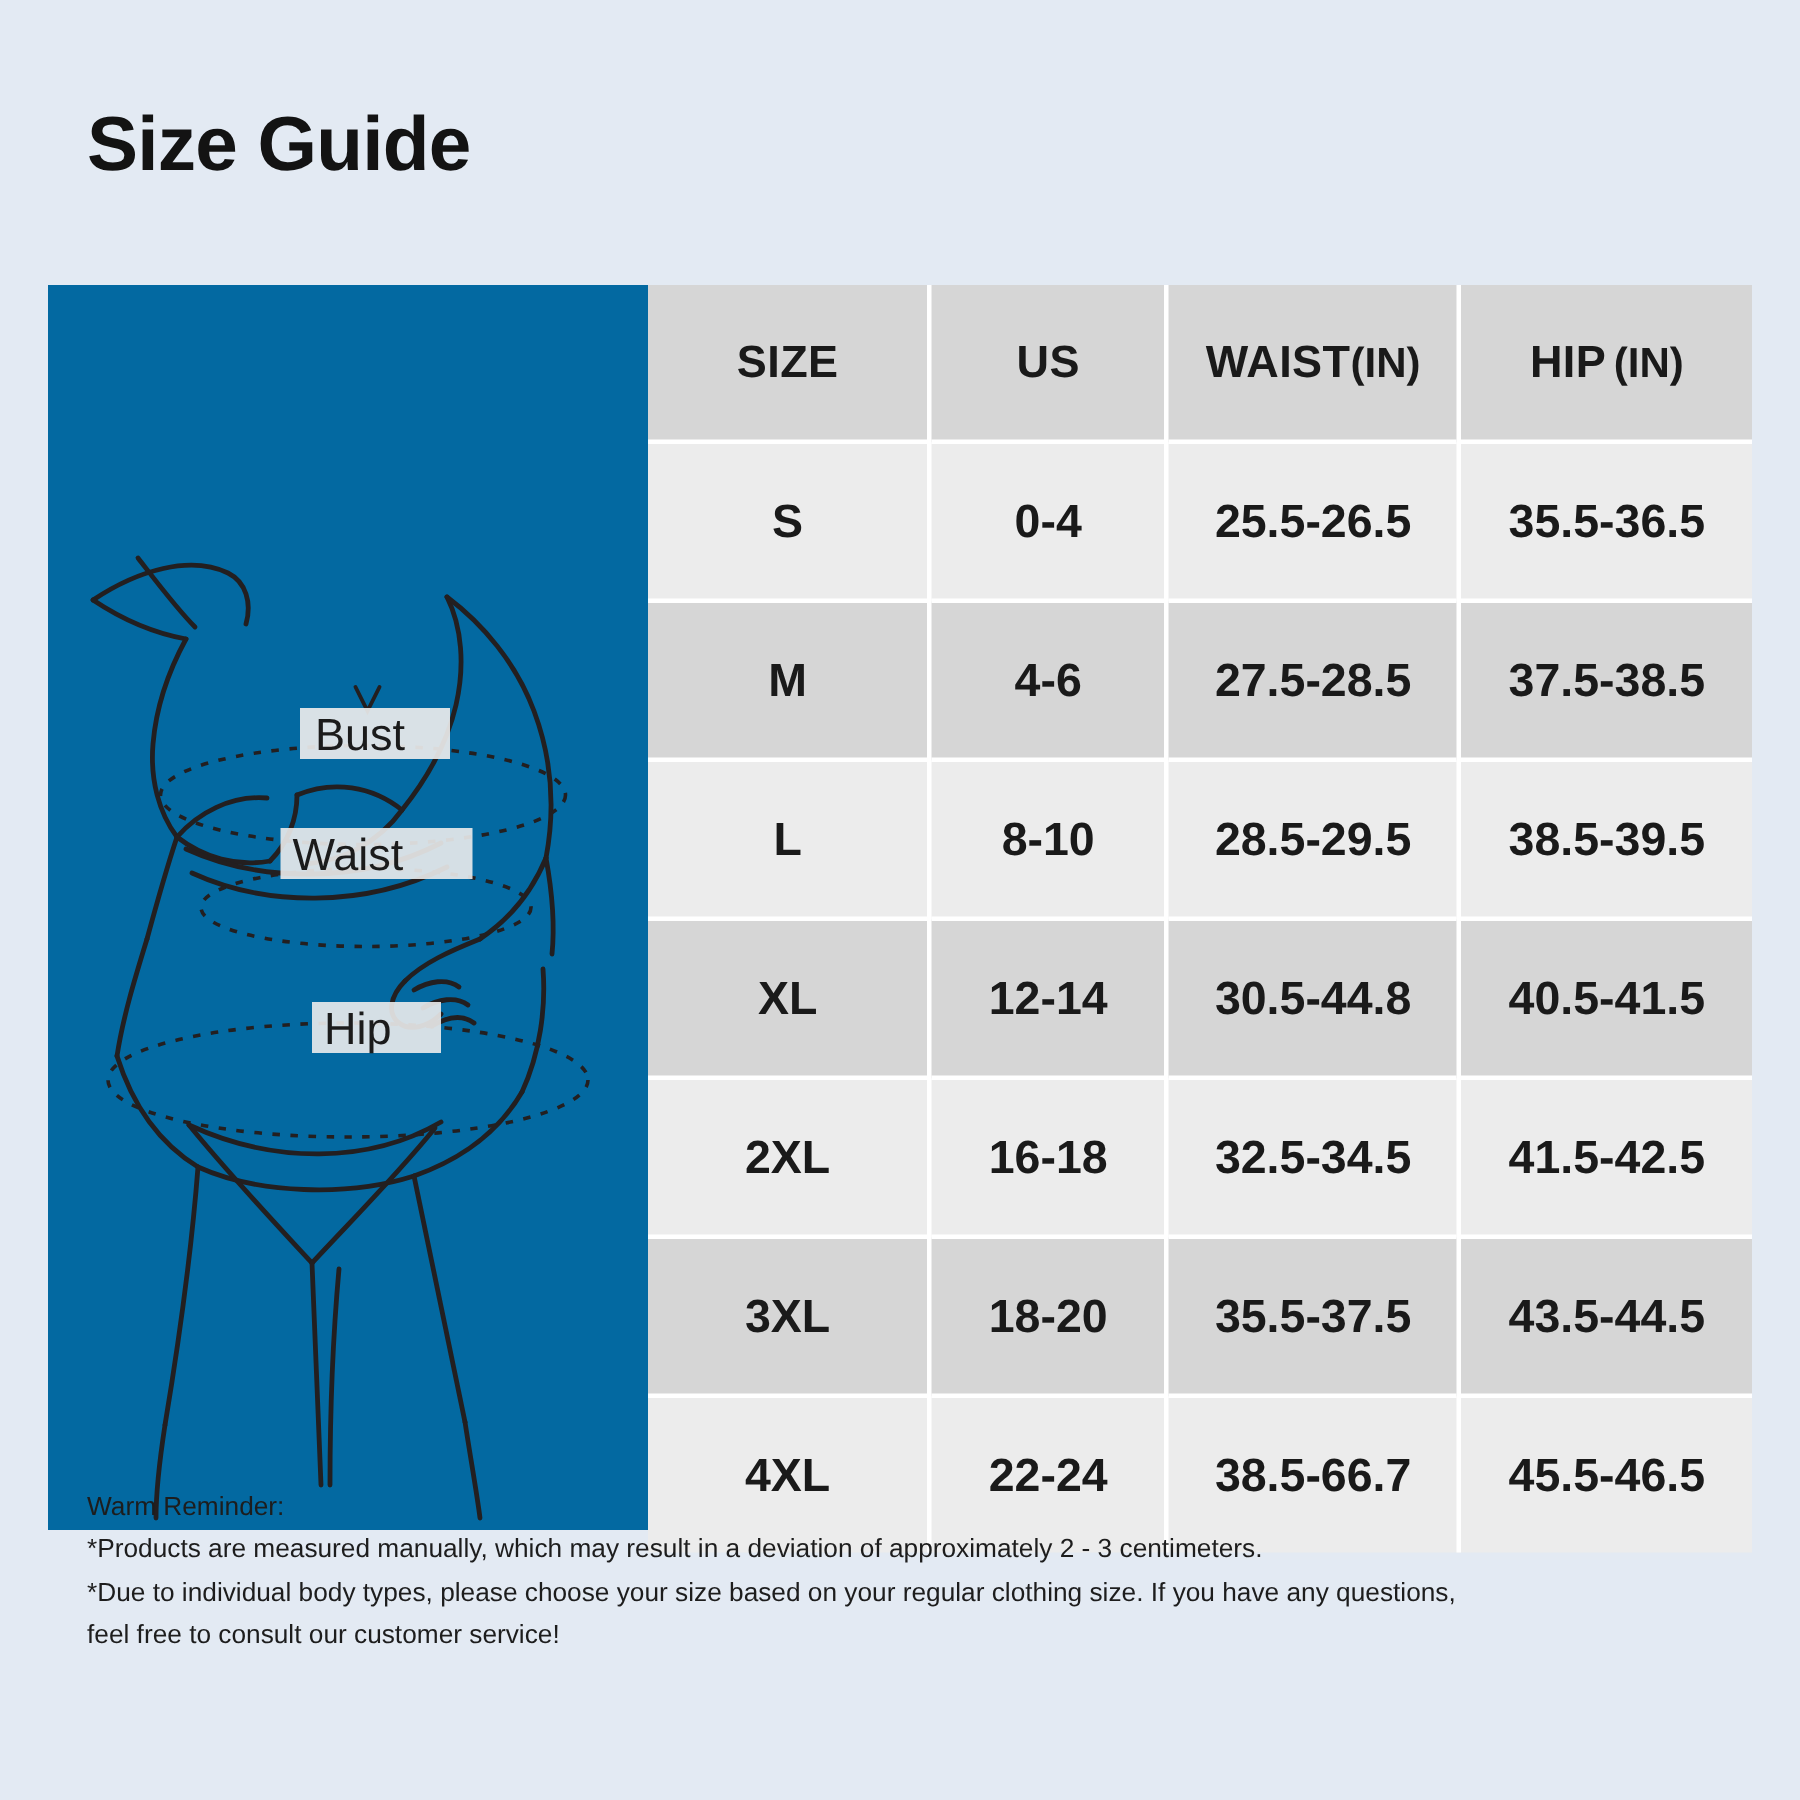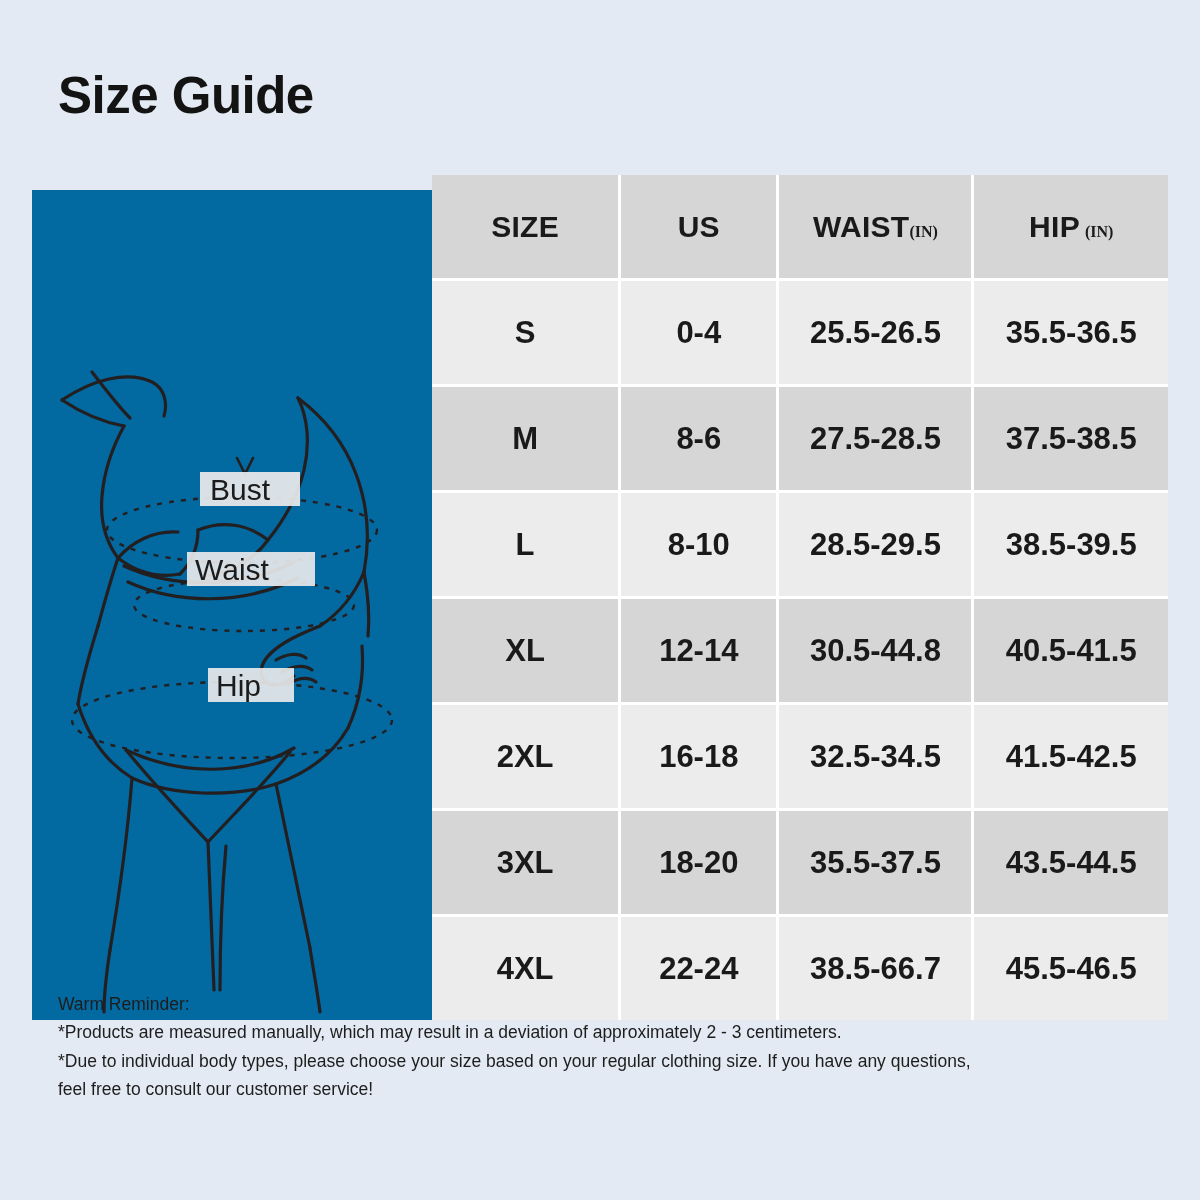--- a/index.html
+++ b/index.html
@@ -52,21 +52,20 @@
     position: absolute;
     left: 0;
     top: 0;
   }
 
   
   .table-wrap {
     flex: 1 1 auto;
     display: flex;
     flex-direction: column;
-    justify-content: flex-end;
   }
   table.size-table {
     width: 100%;
     height: 100%;
     border-collapse: collapse;
     table-layout: fixed;
   }
   table.size-table col.c-size { width: 25.5%; }
   table.size-table col.c-us   { width: 21.5%; }
   table.size-table col.c-w    { width: 26.5%; }
@@ -81,24 +80,23 @@
     color: #1a1a1a;
     border: 0;
     padding: 0;
     height: 103px;
   }
   table.size-table thead th {
     font-size: 30px;
     letter-spacing: 0.3px;
   }
   .unit {
-    font-size: 16px;
+    font-size: 28px;
     font-weight: bold;
     letter-spacing: 0;
-    font-family: Liberation Serif, serif;
   }
   .unit.spaced { margin-left: 5px; }
 
   
   thead tr th { background: #d6d6d6; }
   tbody tr:nth-child(odd)  td { background: #ececec; }
   tbody tr:nth-child(even) td { background: #d6d6d6; }
 
   
   table.size-table th + th,
@@ -228,21 +226,21 @@
         </thead>
         <tbody>
           <tr>
             <td>S</td>
             <td>0-4</td>
             <td>25.5-26.5</td>
             <td>35.5-36.5</td>
           </tr>
           <tr>
             <td>M</td>
-            <td>8-6</td>
+            <td>4-6</td>
             <td>27.5-28.5</td>
             <td>37.5-38.5</td>
           </tr>
           <tr>
             <td>L</td>
             <td>8-10</td>
             <td>28.5-29.5</td>
             <td>38.5-39.5</td>
           </tr>
           <tr>

